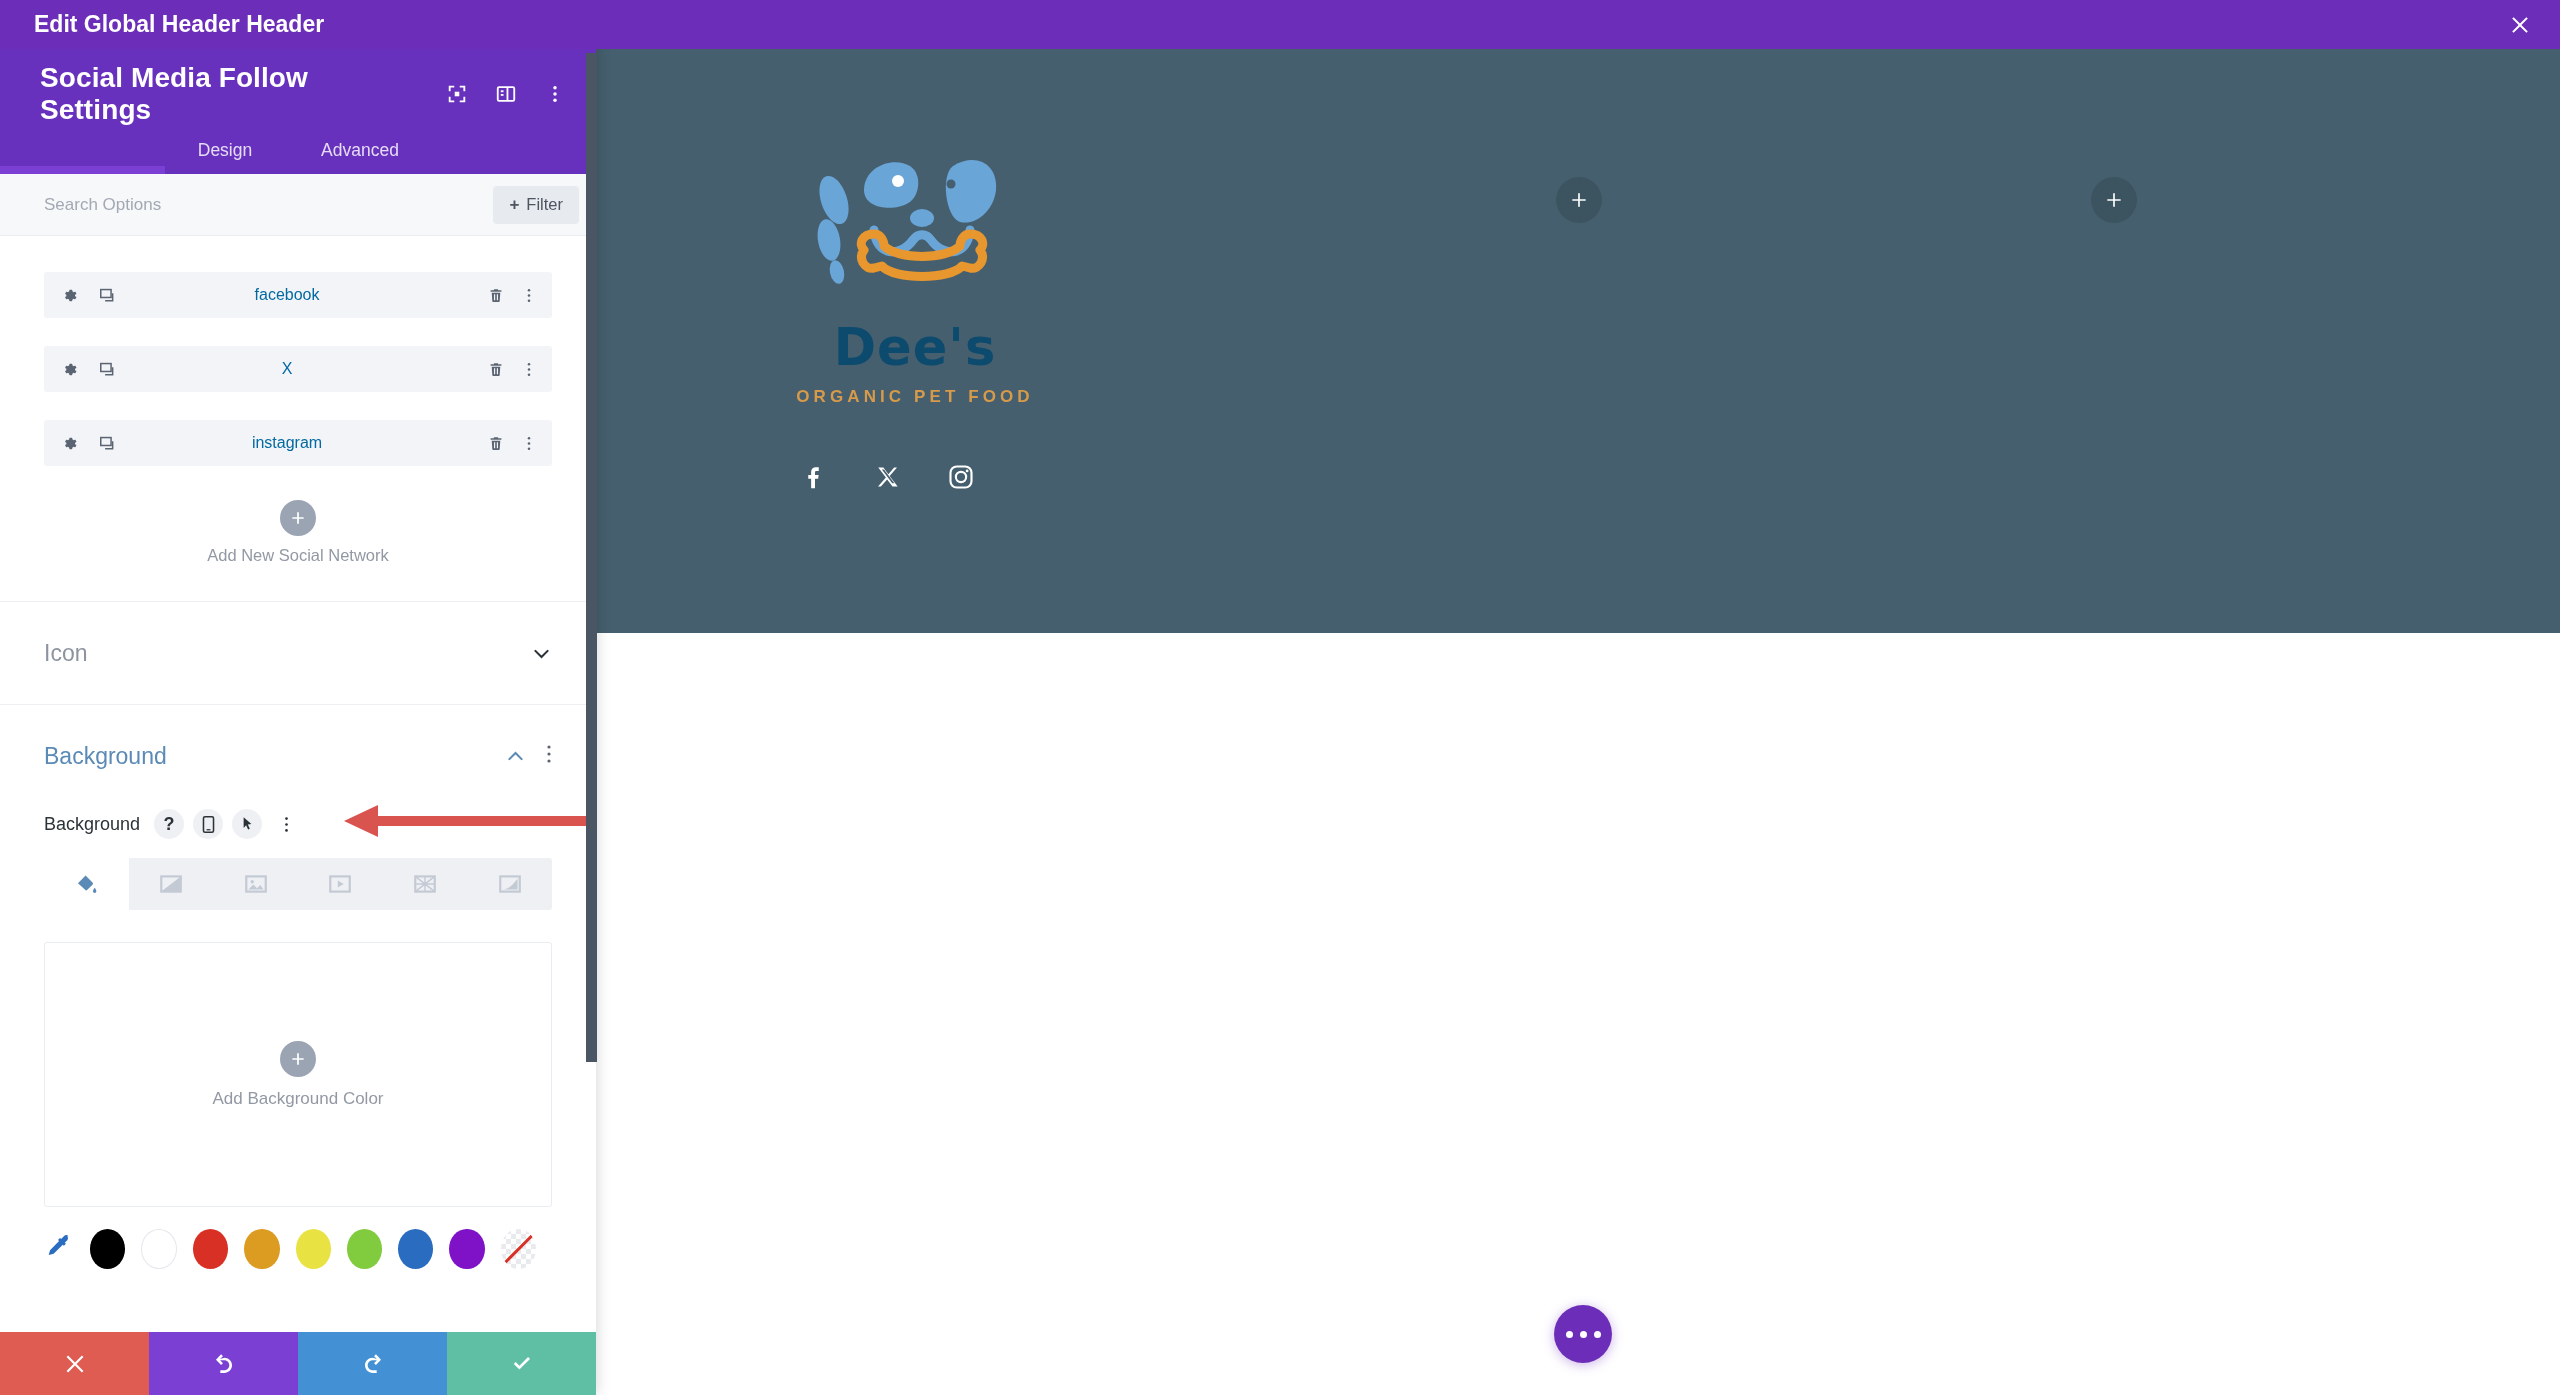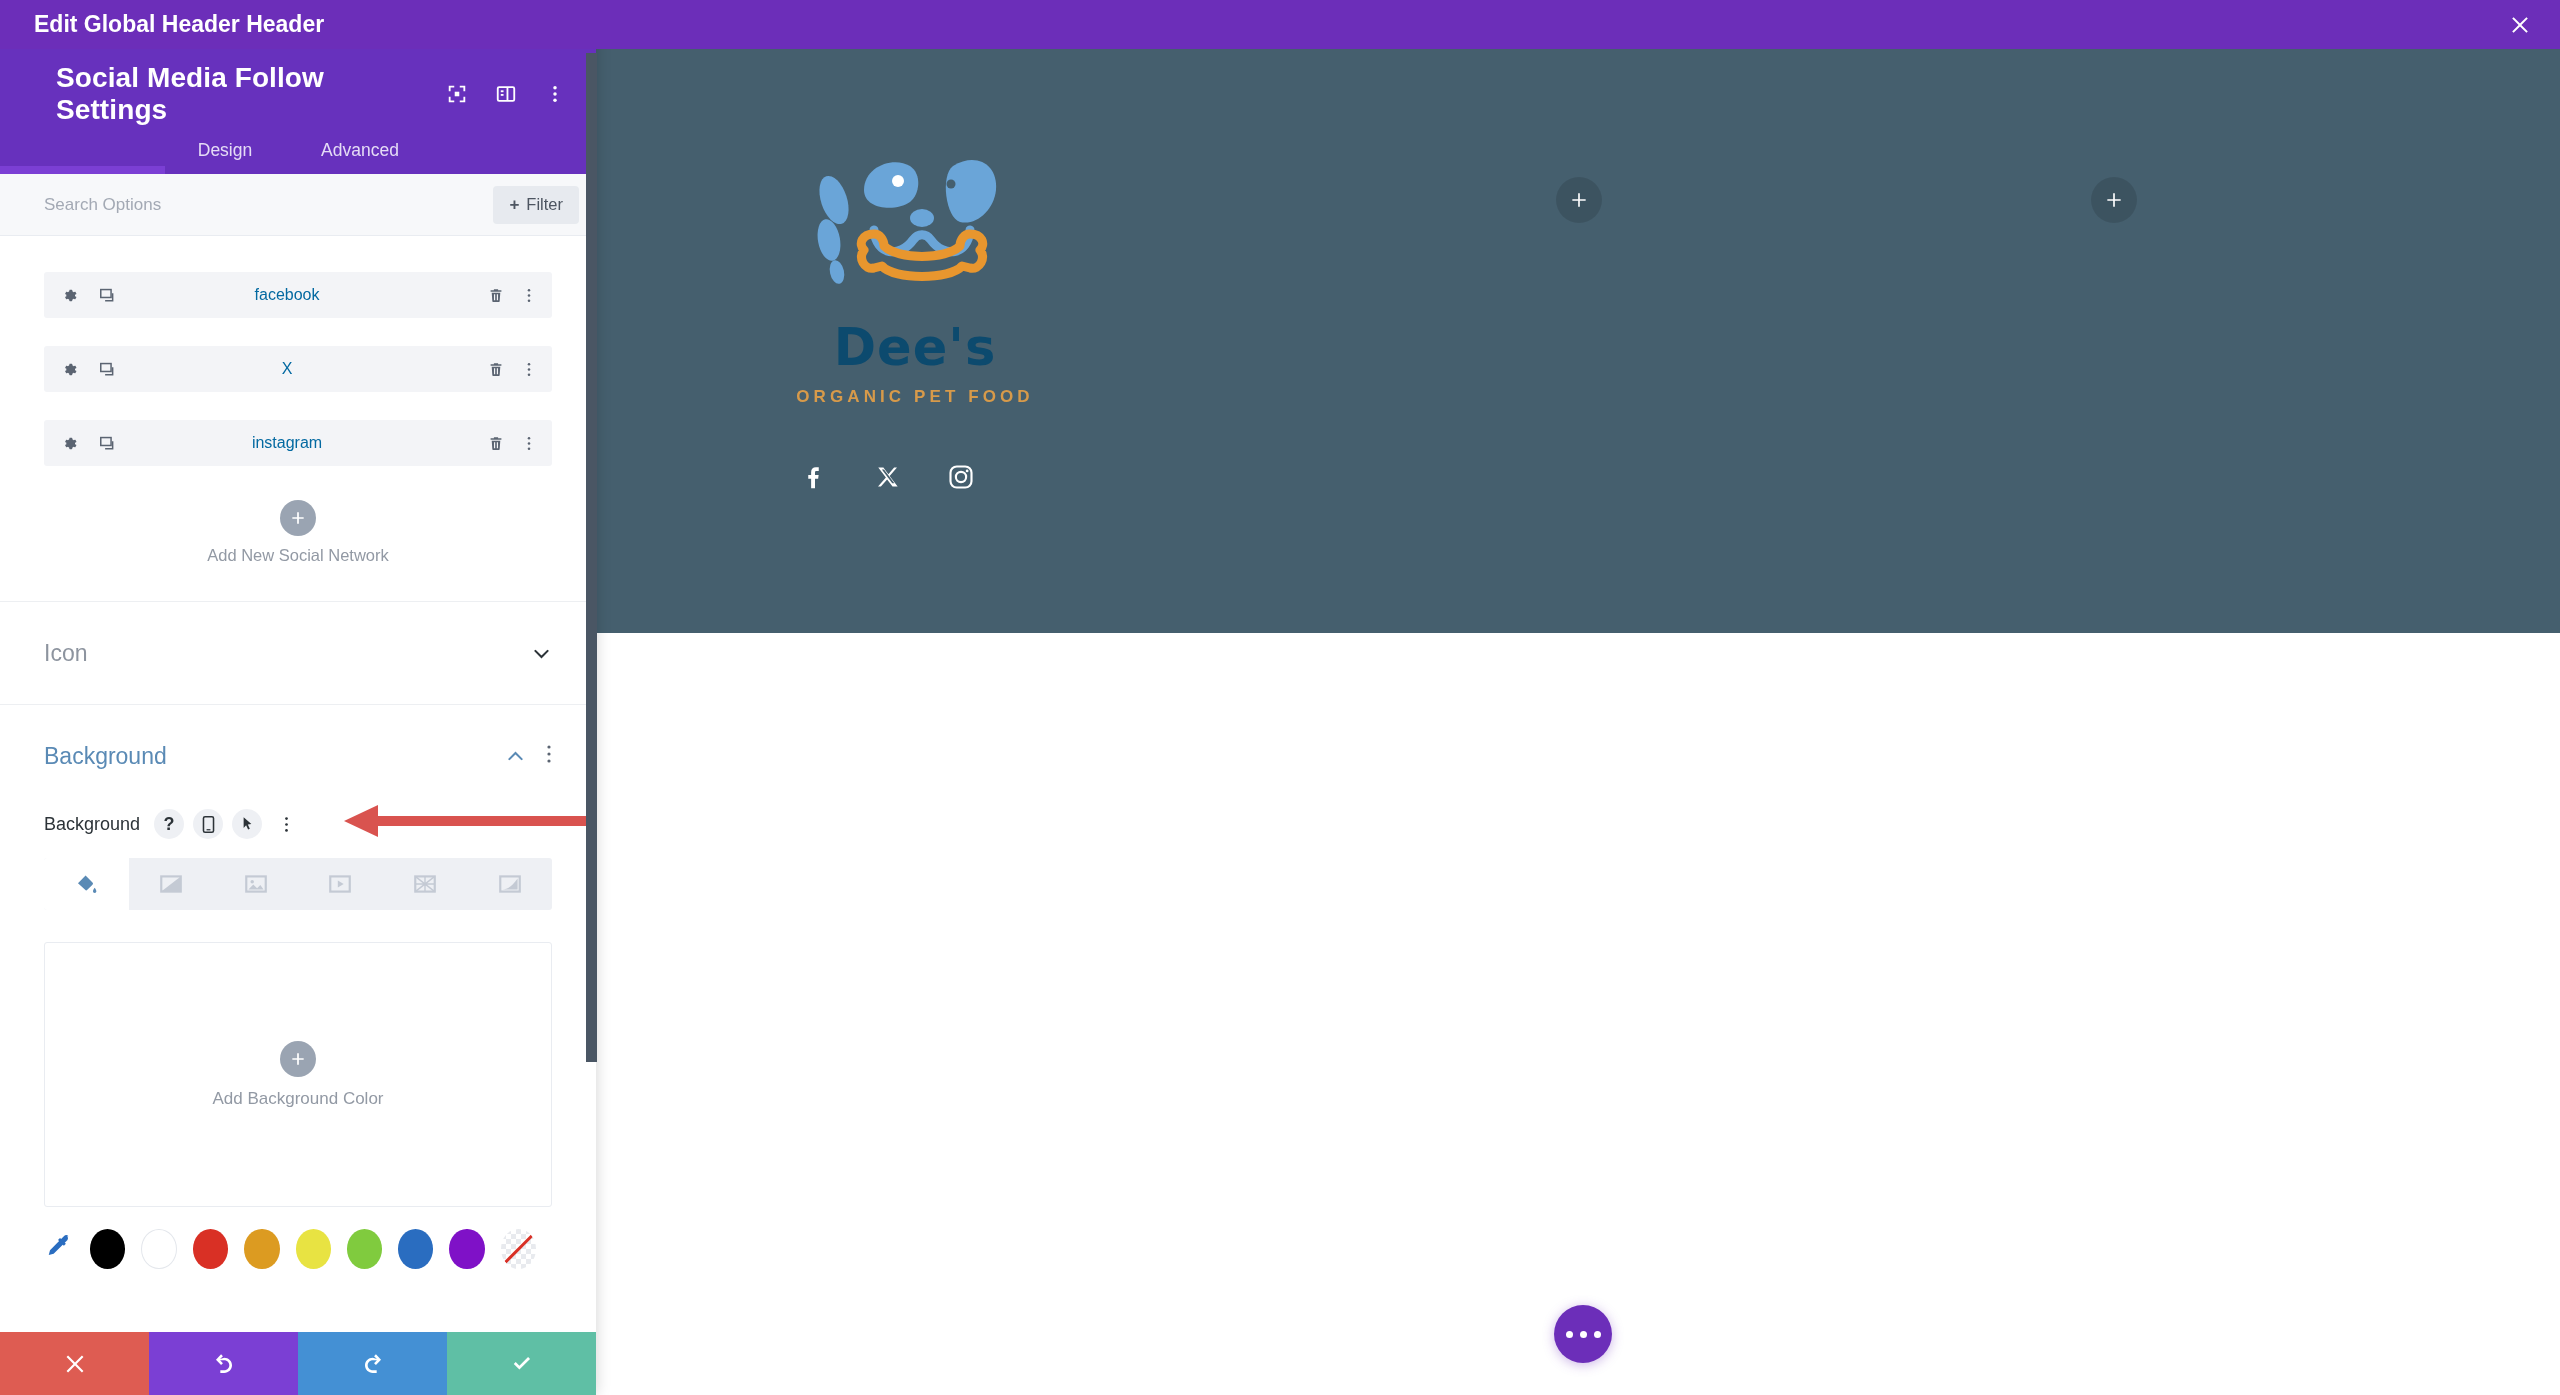--- a/index.html
+++ b/index.html
@@ -72,21 +72,21 @@
     font-size: 23px; font-weight: 700;
     position: absolute; left:0; top:0; width: 2560px; z-index: 40;
   }
   .titlebar .close {
     position: absolute; right: 28px; top: 13px; width: 24px; height: 24px;
   }
 
   .modal-head {
     background: #6731bd; padding: 62px 0 0 0; position: relative;
   }
-  .modal-title-row { display:flex; align-items:center; padding: 0 30px 0 56px; justify-content: center; }
+  .modal-title-row { display:flex; align-items:center; padding: 0 30px 0 40px; justify-content: center; }
   .modal-title {
     color:#fff; font-size: 28px; font-weight: 700; letter-spacing: .1px;
   }
   .head-icons { display:flex; align-items:center; gap: 27px; margin-left: 22px; }
   .head-icons svg { width: 22px; height: 22px; }
   .preset {
     color: #cdb9ea; font-size: 16.5px; padding: 7px 0 22px 44px;
   }
   .preset .caret { font-size: 11px; margin-left:3px; }
 

